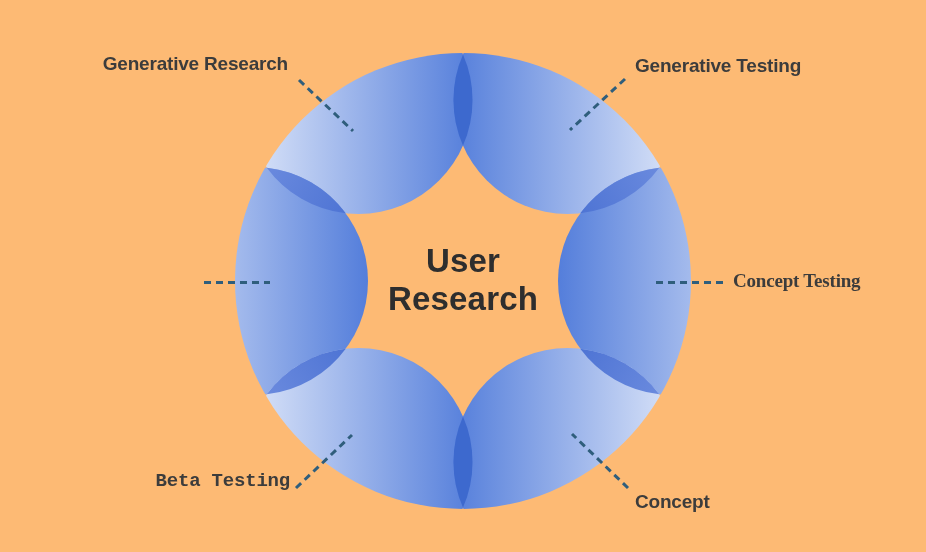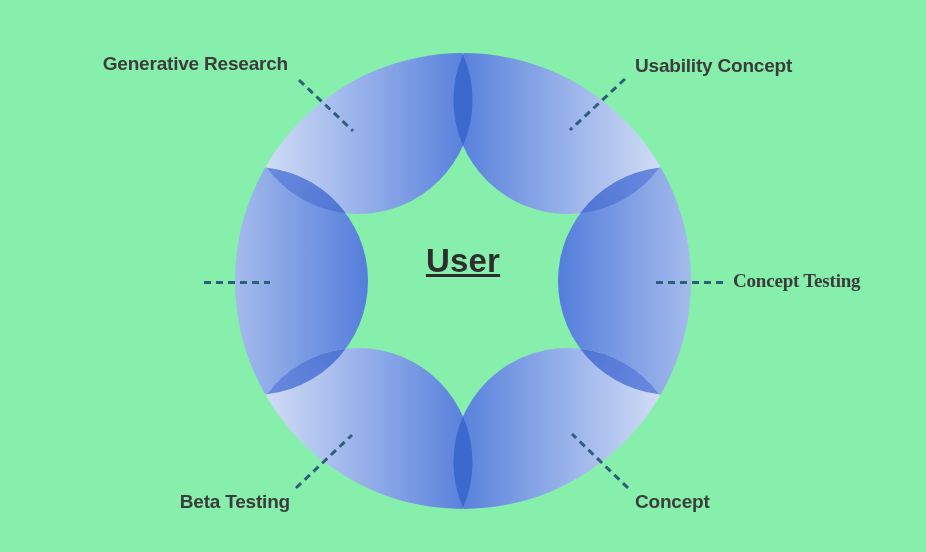--- a/index.html
+++ b/index.html
@@ -4,21 +4,21 @@
 <style>
   html, body {
     margin: 0;
     padding: 0;
     background: #ffffff;
   }
   .canvas {
     position: relative;
     width: 926px;
     height: 552px;
-    background: #86efac;
+    background: #fdba74;
     overflow: hidden;
     font-family: "Liberation Sans", sans-serif;
   }
   .ring-svg {
     position: absolute;
     left: 0;
     top: 0;
   }
   .seg-label {
     position: absolute;
@@ -27,34 +27,33 @@
     color: #3c3c3c;
     letter-spacing: -0.2px;
     line-height: 1;
     white-space: nowrap;
   }
   .seg-label.align-right { text-align: right; }
   .pos-generative   { top: 54px;  right: 638px; }
   .pos-usability    { top: 56px;  left: 635px; }
   .pos-benchmarking { top: 271px; right: 741px; }
   .pos-concept      { top: 271px; left: 733px; font-family: Liberation Serif, serif; }
-  .pos-beta         { top: 492px; right: 636px; }
+  .pos-beta         { top: 472px; right: 636px; font-family: Liberation Mono, monospace; }
   .pos-surveys      { top: 492px; left: 635px; }
   .center-title {
     position: absolute;
     left: 313px;
     top: 242px;
     width: 300px;
     text-align: center;
     font-size: 33px;
     font-weight: bold;
     line-height: 38px;
     color: #2e2e2e;
     letter-spacing: 0.2px;
-    text-decoration: underline;
   }
   .center-title .line { display: block; }
 </style>
 </head>
 <body>
 
 <div class="canvas">
 
   <svg class="ring-svg" width="926" height="552" viewBox="0 0 926 552">
     <defs>
@@ -97,26 +96,27 @@
       <line x1="625" y1="79" x2="570" y2="130"></line>
       <line x1="204" y1="282.5" x2="270" y2="282.5"></line>
       <line x1="656" y1="282.5" x2="723" y2="282.5"></line>
       <line x1="296" y1="488" x2="352" y2="435"></line>
       <line x1="628" y1="488" x2="572" y2="434"></line>
     </g>
   </svg>
 
   <div class="seg-label align-right pos-generative">Generative Research</div>
 
-  <div class="seg-label pos-usability">Usability Concept</div>
+  <div class="seg-label pos-usability">Generative Testing</div>
 
 
   <div class="seg-label pos-concept">Concept Testing</div>
 
   <div class="seg-label align-right pos-beta">Beta Testing</div>
 
   <div class="seg-label pos-surveys">Concept</div>
 
   <div class="center-title">
     <span class="line">User</span>
+    <span class="line">Research</span>
   </div>
 
 </div>
 
 </body></html>

